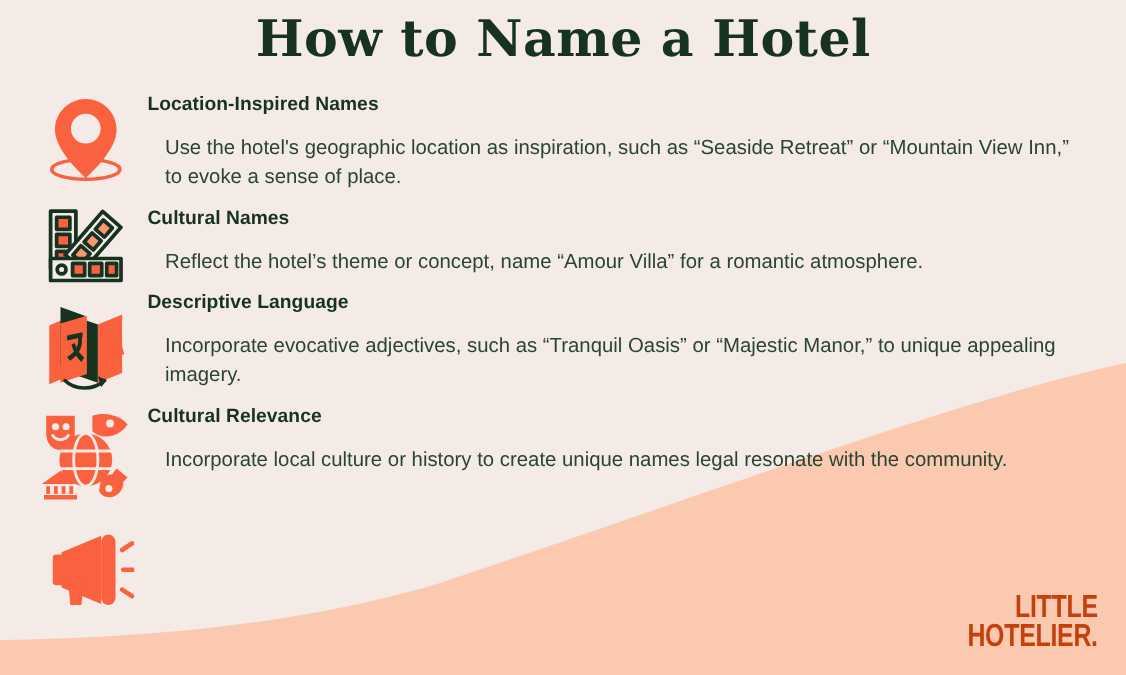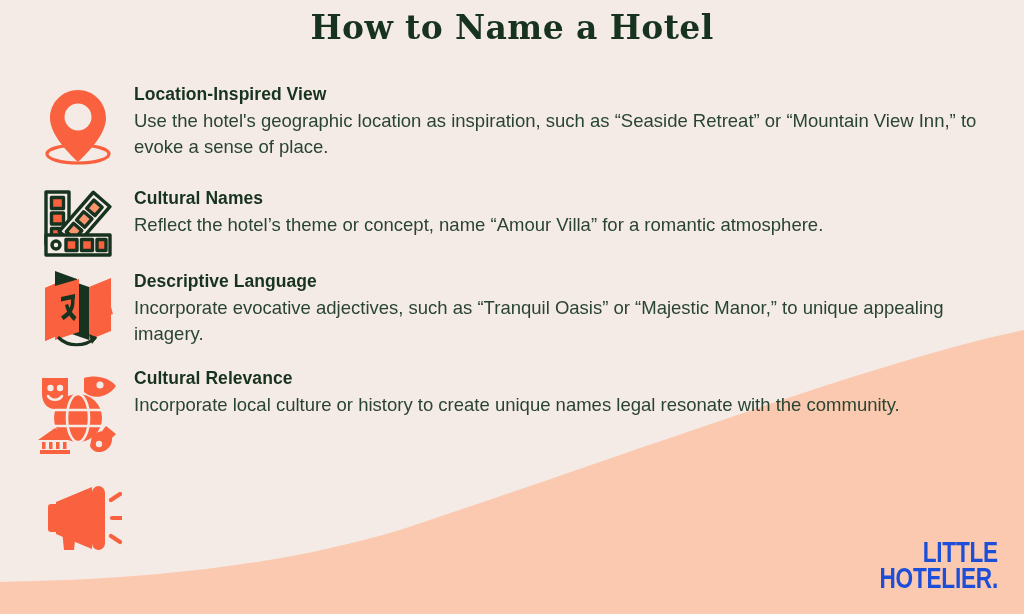--- a/index.html
+++ b/index.html
@@ -35,21 +35,21 @@
     width: 1024px;
     height: 614px;
   }
   .page-title {
     position: absolute;
     top: 8px;
     left: 0;
     width: 1024px;
     text-align: center;
     font-family: "DejaVu Serif", "Liberation Serif", serif;
-    font-size: 33px;
+    font-size: 46px;
     font-weight: 700;
     color: #17331F;
     letter-spacing: 0.4px;
   }
   .rows {
     position: absolute;
     top: 84px;
     left: 0;
     width: 1024px;
   }
@@ -78,32 +78,32 @@
     color: #17331F;
     letter-spacing: 0.05px;
     line-height: 1.2;
     margin: 0 0 3px 0;
   }
   .item-desc {
     font-size: 18.5px;
     font-weight: 400;
     color: #2A4433;
     line-height: 1.42;
-    margin: 0;
+    margin: 16px;
     max-width: 860px;
   }
   .logo {
     position: absolute;
     right: 26px;
     bottom: 22px;
     z-index: 3;
     text-align: right;
     font-family: "Liberation Sans", sans-serif;
     font-weight: 700;
-    color: #1d4ed8;
+    color: #c2410c;
     line-height: 0.92;
     letter-spacing: -0.3px;
   }
   .logo-line {
     font-size: 29px;
     font-weight: 700;
     transform: scaleX(0.78);
     transform-origin: right center;
     display: block;
   }
@@ -128,21 +128,21 @@
         <div class="icon-cell">
           <span>
             <svg width="78" height="82" viewBox="0 0 78 82">
               <ellipse cx="39" cy="68" rx="31" ry="9" fill="none" stroke="#F9613F" stroke-width="3.2"></ellipse>
               <path d="M39 4 C23.5 4 11 16.5 11 32 C11 50 33 70 39 76 C45 70 67 50 67 32 C67 16.5 54.5 4 39 4 Z" fill="#F9613F"></path>
               <circle cx="39" cy="31" r="13.5" fill="#F4EBE6"></circle>
             </svg>
           </span>
         </div>
         <div class="text-cell">
-          <p class="item-title">Location-Inspired View</p>
+          <p class="item-title">Location-Inspired Names</p>
           <p class="item-desc">Use the hotel's geographic location as inspiration, such as “Seaside Retreat” or “Mountain View Inn,” to evoke a sense of place.</p>
         </div>
       </div>
 
       <div class="row" style="top:104px;">
         <div class="icon-cell">
           <span>
             <svg width="80" height="68" viewBox="0 0 80 68">
               <g stroke="#17331F" stroke-width="3.4" stroke-linejoin="round">
                 <rect x="8" y="2" width="23" height="52" fill="#F4EBE6"></rect>

